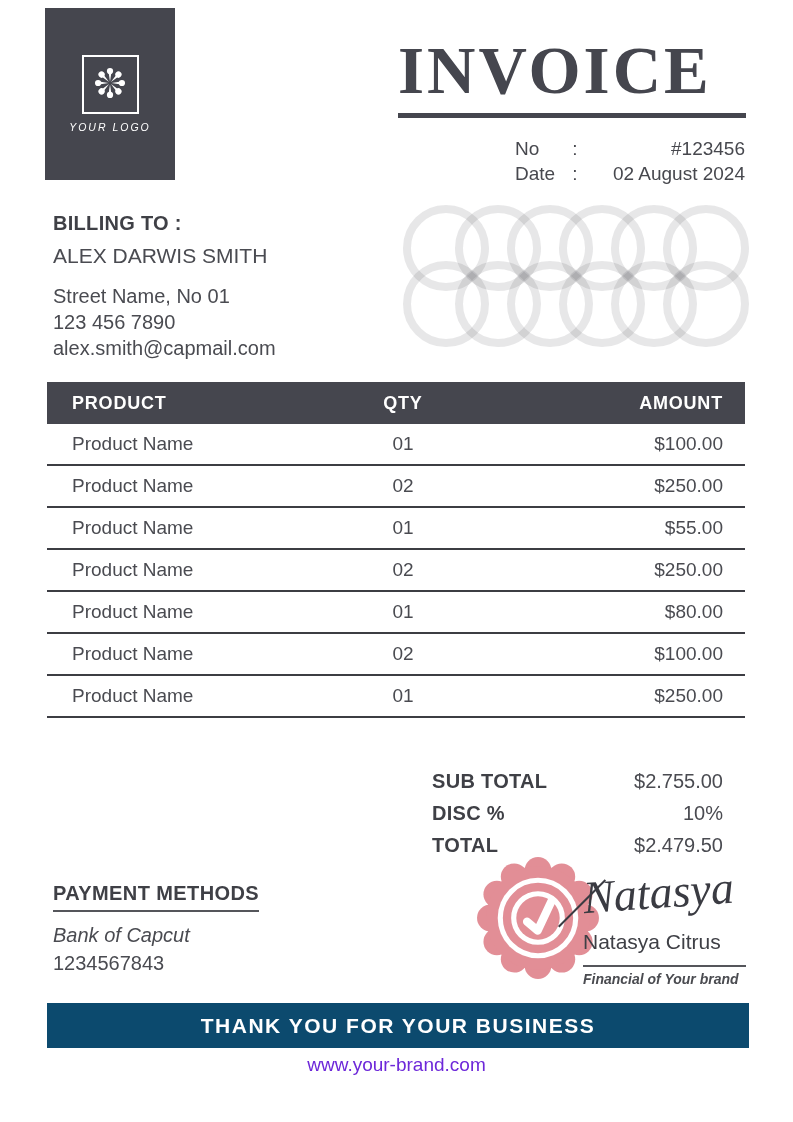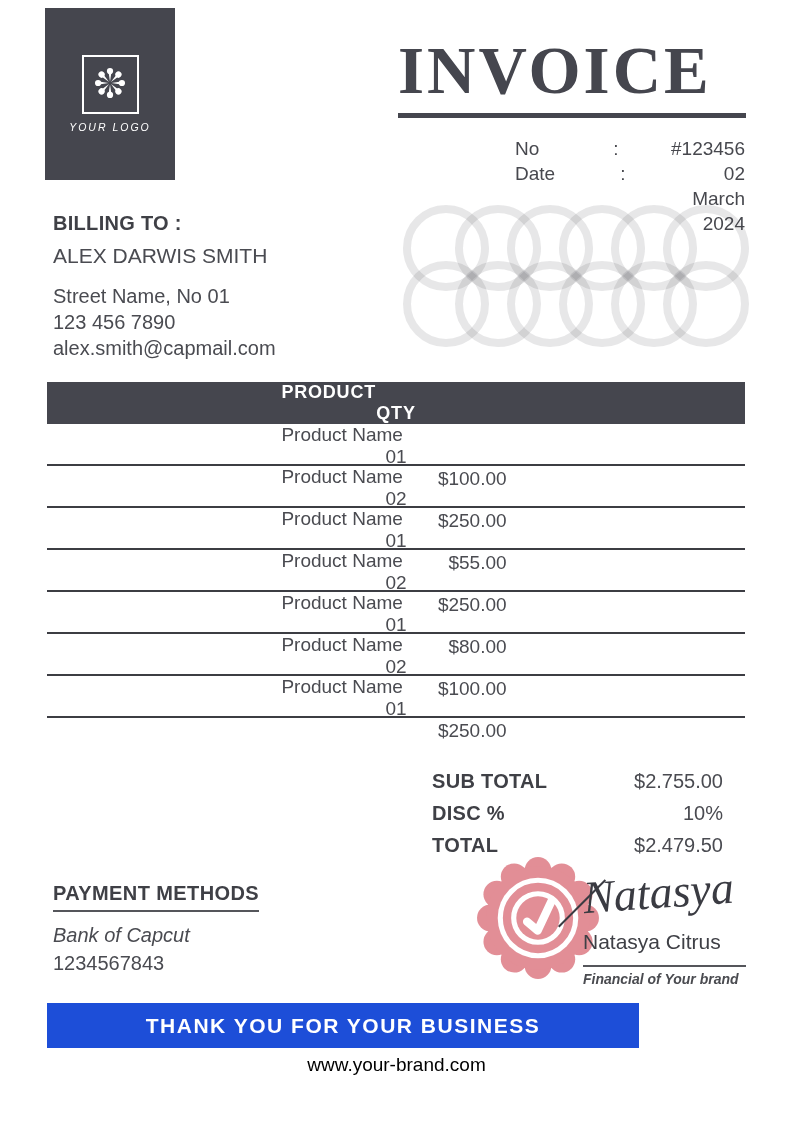--- a/index.html
+++ b/index.html
@@ -38,42 +38,42 @@
     text-align: left;
   }
   .invoice-title {
     font-family: "Liberation Serif", serif;
     font-size: 67px; line-height: 80px; font-weight: 700;
     letter-spacing: 3px; color: #45464E;
   }
   .title-rule { height: 5px; background: #45464E; margin-top: 3px; }
 
   .meta { position: absolute; left: 515px; top: 136px; width: 230px; }
-  .meta-row { display: flex; font-size: 19px; line-height: 25px; color: #47484E; gap: 48px; }
+  .meta-row { display: flex; font-size: 19px; line-height: 25px; color: #47484E; }
   .meta-label { width: 52px; }
   .meta-colon { width: 16px; text-align: center; }
   .meta-value { flex: 1; text-align: right; }
 
   
   .billing { position: absolute; left: 53px; top: 212px; }
   .billing-heading { font-size: 20px; font-weight: 700; letter-spacing: .3px; color: #3F4046; }
   .billing-name { font-size: 21px; margin-top: 9px; color: #4A4B51; }
   .billing-lines { margin-top: 15px; font-size: 20px; line-height: 26px; color: #4A4B51; }
 
   
   .circles { position: absolute; left: 403px; top: 205px; width: 346px; height: 142px; }
   .circ {
     position: absolute; width: 86px; height: 86px;
     border: 8px solid rgba(60, 61, 68, 0.12);
     border-radius: 50%;
   }
 
   
   .table { position: absolute; left: 47px; top: 382px; width: 698px; }
-  .t-row { display: flex; align-items: center; flex-direction: column; }
+  .t-row { display: flex; align-items: center; }
   .t-head {
     background: #45464E; color: #ffffff; height: 42px;
     font-weight: 700; font-size: 18px; letter-spacing: .8px;
   }
   .t-body { height: 42px; border-bottom: 2px solid #3C3D43; font-size: 19px; color: #4A4B51; }
   .c-product { width: 40%; padding-left: 25px; text-align: left; }
   .c-qty { width: 22%; text-align: center; }
   .c-amount { width: 38%; padding-right: 22px; text-align: right; }
 
   
@@ -105,26 +105,26 @@
   }
   .signer { position: absolute; left: 583px; top: 930px; width: 163px; }
   .signer-name {
     font-size: 21px; color: #3F4046; padding-bottom: 11px;
     border-bottom: 2px solid #55565B; white-space: nowrap;
   }
   .signer-title { font-size: 14px; font-style: italic; font-weight: 700; color: #4A4B50; margin-top: 4px; white-space: nowrap; }
 
   
   .footer-bar {
-    position: absolute; left: 47px; top: 1003px; width: 592px; height: 45px;
-    background: #1d4ed8; display: flex; align-items: center; justify-content: center;
+    position: absolute; left: 47px; top: 1003px; width: 702px; height: 45px;
+    background: #0c4a6e; display: flex; align-items: center; justify-content: center;
   }
   .footer-text { color: #ffffff; font-size: 21px; font-weight: 700; letter-spacing: 1.5px; }
   .website { position: absolute; left: 0; top: 1054px; width: 100%; text-align: center;
-    font-size: 19px; color: #000000; }
+    font-size: 19px; color: #6d28d9; }
 </style>
 </head>
 <body>
 
 <div class="page">
 
   <div class="logo-block">
     <div class="logo-square">
       <span>
         <svg width="44" height="44" viewBox="0 0 48 48">
@@ -174,21 +174,21 @@
   </div>
   <div class="meta">
     <div class="meta-row">
       <span class="meta-label">No</span>
       <span class="meta-colon">:</span>
       <span class="meta-value">#123456</span>
     </div>
     <div class="meta-row">
       <span class="meta-label">Date</span>
       <span class="meta-colon">:</span>
-      <span class="meta-value">02 March 2024</span>
+      <span class="meta-value">02 August 2024</span>
     </div>
   </div>
 
   <div class="billing">
     <div class="billing-heading">BILLING TO :</div>
     <div class="billing-name">ALEX DARWIS SMITH</div>
     <div class="billing-lines">
       <div>Street Name, No 01</div>
       <div>123 456 7890</div>
       <div>alex.smith@capmail.com</div>

